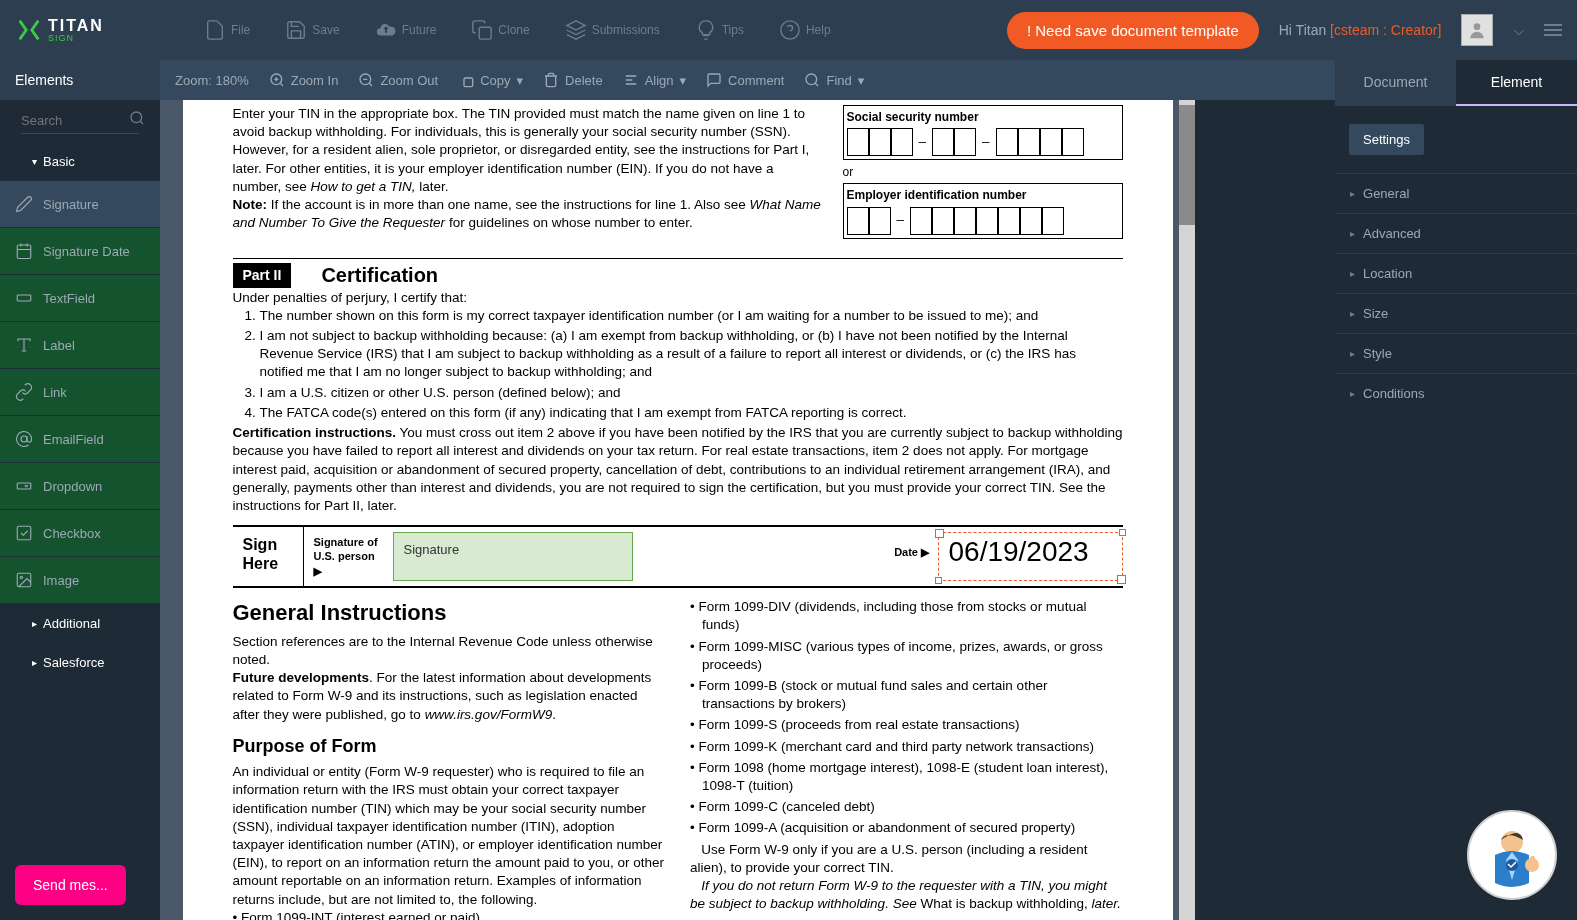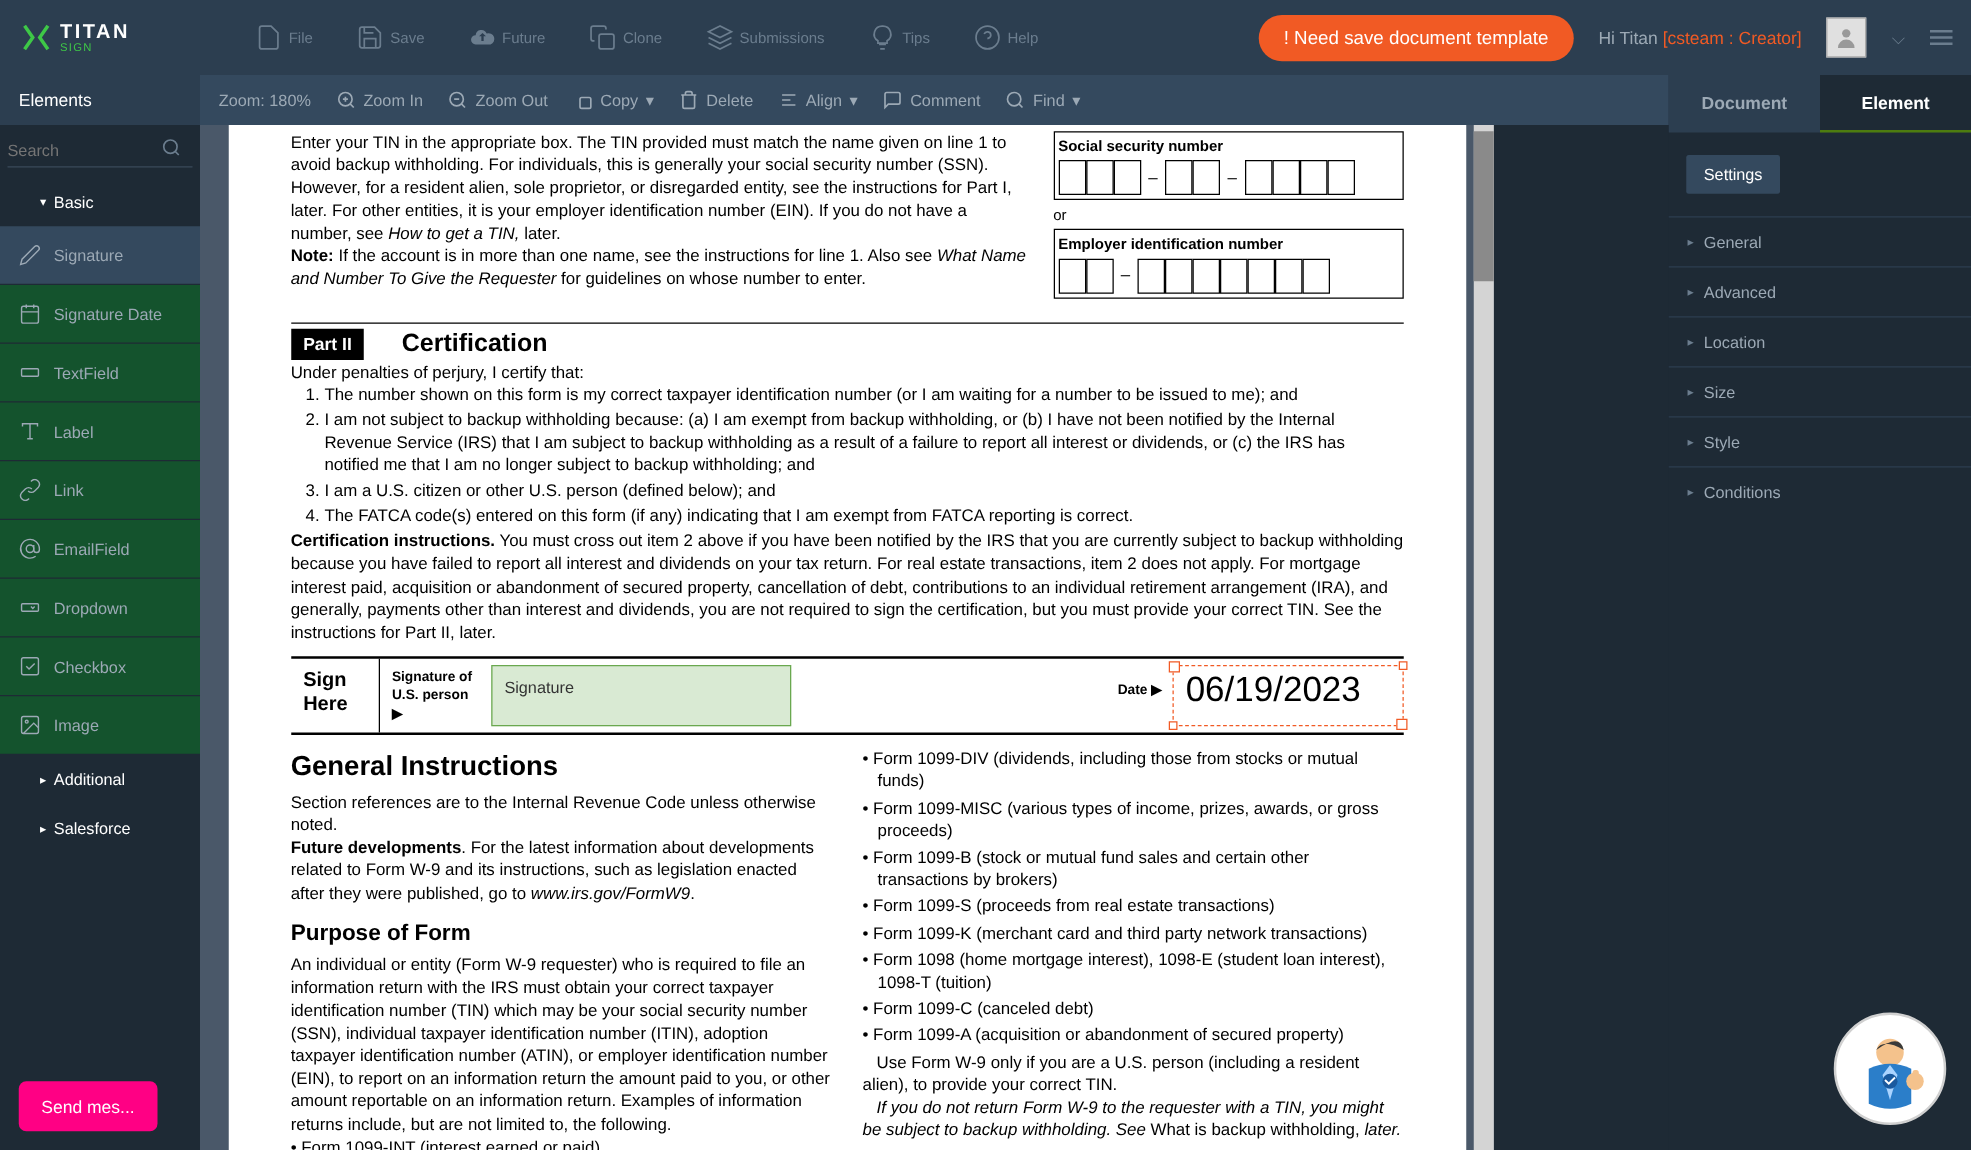--- a/index.html
+++ b/index.html
@@ -25,21 +25,21 @@
 .hamburger span { width: 18px; height: 2px; background: #6b7d8e; }
 
 
 .toolbar { height: 40px; background: #34495e; display: flex; align-items: center; padding: 0 15px; gap: 20px; font-size: 13px; color: #9ca9b5; margin-left: 160px; }
 .toolbar-item { display: flex; align-items: center; gap: 6px; cursor: pointer; }
 .toolbar-item svg { width: 16px; height: 16px; }
 
 
 .sidebar-left { position: absolute; left: 0; top: 60px; width: 160px; height: 860px; background: #1e2a35; }
 .sidebar-header { padding: 12px 15px; color: #fff; font-size: 14px; background: #2c3e50; }
-.search-box { padding: 8px 6px; position: relative; text-decoration: underline; }
+.search-box { padding: 8px 21px; position: relative; text-decoration: underline; }
 .search-box input { width: 100%; background: transparent; border: none; border-bottom: 1px solid #3a4a5a; color: #9ca9b5; padding: 5px 25px 5px 0; font-size: 13px; outline: none; }
 .search-icon-sb { position: absolute; right: 15px; top: 10px; color: #6b7d8e; }
 .sidebar-section { padding: 12px 32px; color: #fff; font-size: 13px; cursor: pointer; display: flex; align-items: center; gap: 6px; }
 .sidebar-section.collapsible::before { content: '▾'; font-size: 10px; }
 .sidebar-section.collapsed::before { content: '▸'; font-size: 10px; }
 .sidebar-item { padding: 14px 15px; color: #9ca9b5; font-size: 13px; cursor: pointer; display: flex; align-items: center; gap: 10px; margin-bottom: 1px; background: #14532d; }
 .sidebar-item.active { background: #34495e; }
 .sidebar-item svg { width: 18px; height: 18px; flex-shrink: 0; }
 
 
@@ -74,22 +74,22 @@
 .col { flex: 1; }
 .col h2 { font-size: 22px; margin-bottom: 5px; }
 .col h3 { font-size: 18px; margin: 10px 0 5px; }
 .bullet-item { text-indent: -12px; padding-left: 12px; margin-bottom: 3px; }
 .scrollbar-custom { position: absolute; right: 0; top: 0; width: 16px; height: 100%; background: #d4d4d4; }
 .scrollbar-thumb { background: #8a8a8a; width: 100%; height: 120px; margin-top: 5px; }
 
 
 .sidebar-right { position: absolute; right: 0; top: 60px; width: 242px; height: 860px; background: #1e2a35; }
 .tabs { display: flex; background: #2c3e50; }
-.tab { flex: 1; padding: 14px; text-align: center; font-size: 14px; color: #9ca9b5; cursor: pointer; font-weight: bold; }
-.tab.active { color: #fff; border-bottom: 2px solid #4d7c0f; background: #1e2a35; }
+.tab { flex: 1; padding: 14px; text-align: center; font-size: 14px; color: #9ca9b5; cursor: pointer; }
+.tab.active { color: #fff; border-bottom: 2px solid #c4b5fd; background: #1e2a35; }
 .settings-btn { display: inline-block; background: #34495e; color: #fff; padding: 8px 14px; margin: 18px 14px; font-size: 13px; border-radius: 2px; }
 .accordion-item { padding: 12px 15px; color: #9ca9b5; font-size: 13px; cursor: pointer; display: flex; align-items: center; gap: 8px; border-top: 1px solid #2c3e50; }
 .accordion-item::before { content: '▸'; font-size: 10px; color: #6b7d8e; }
 
 
 .send-btn { position: absolute; bottom: 15px; left: 15px; background: #ff0084; color: #fff; padding: 12px 18px; border-radius: 6px; font-size: 14px; cursor: pointer; }
 .mascot { position: absolute; bottom: 20px; right: 20px; width: 90px; height: 90px; border-radius: 50%; background: #fff; border: 2px solid #d0d0d0; display: flex; align-items: center; justify-content: center; font-size: 48px; }
 </style>
 </head>
 <body>

